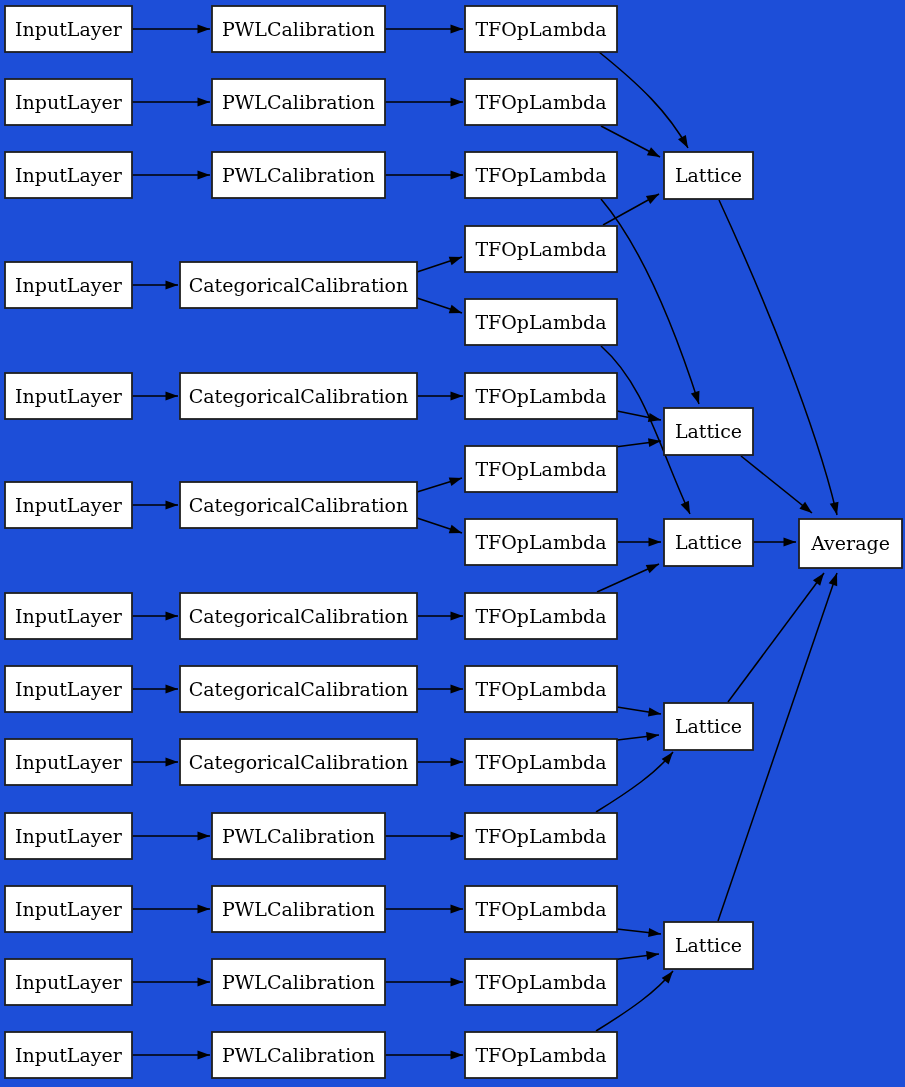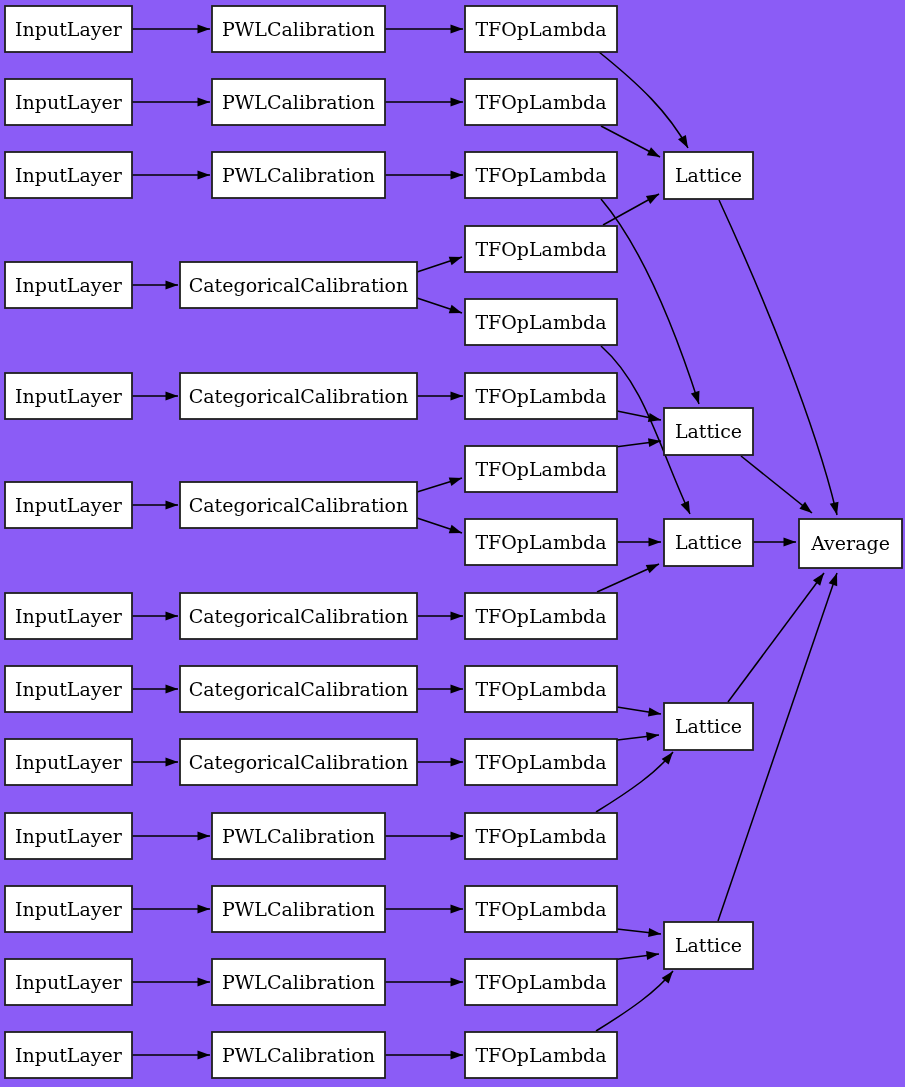--- a/index.html
+++ b/index.html
@@ -1,16 +1,16 @@
 <!DOCTYPE html>
 <html><head>
 <meta charset="utf-8">
 <style>
   html,body{margin:0;padding:0;background:#ffffff;}
-  .canvas{width:905px;height:1087px;background:#8b5cf6;position:relative;overflow:hidden;}
+  .canvas{width:905px;height:1087px;background:#1d4ed8;position:relative;overflow:hidden;}
   .edge{fill:none;stroke:#000000;stroke-width:1.5;}
   .node-box{fill:#ffffff;stroke:#1f1f1f;stroke-width:1.8;}
   .node-label{
     font-family:"DejaVu Serif","Liberation Serif",serif;
     font-size:19px;
     fill:#000000;
     text-anchor:middle;
   }
 </style>
 </head>

